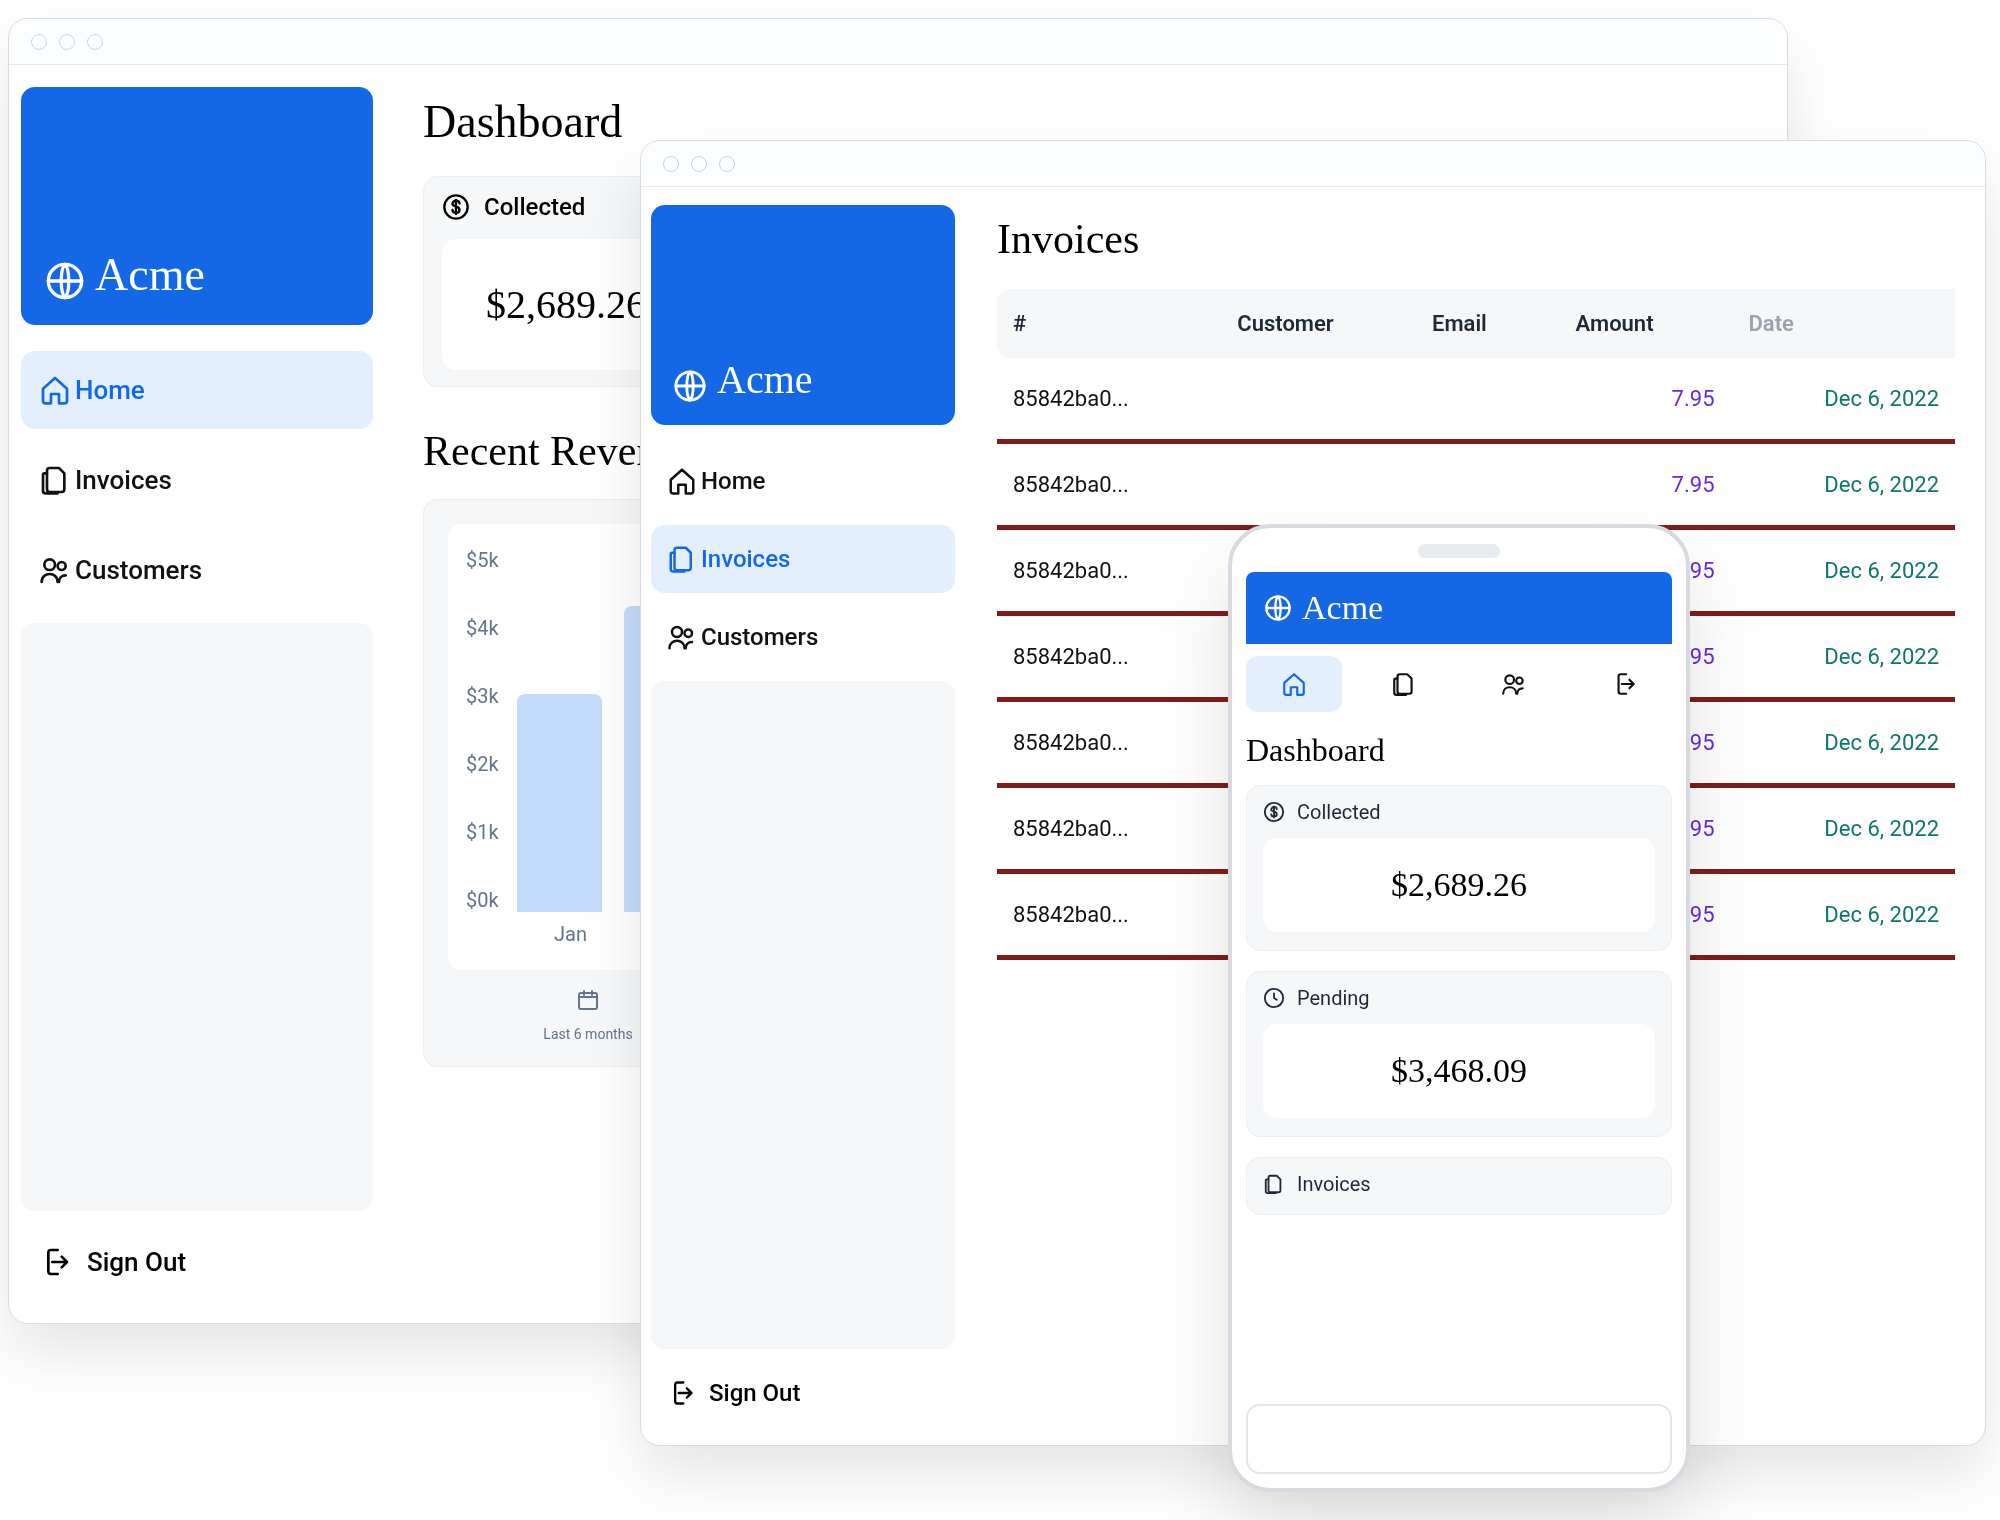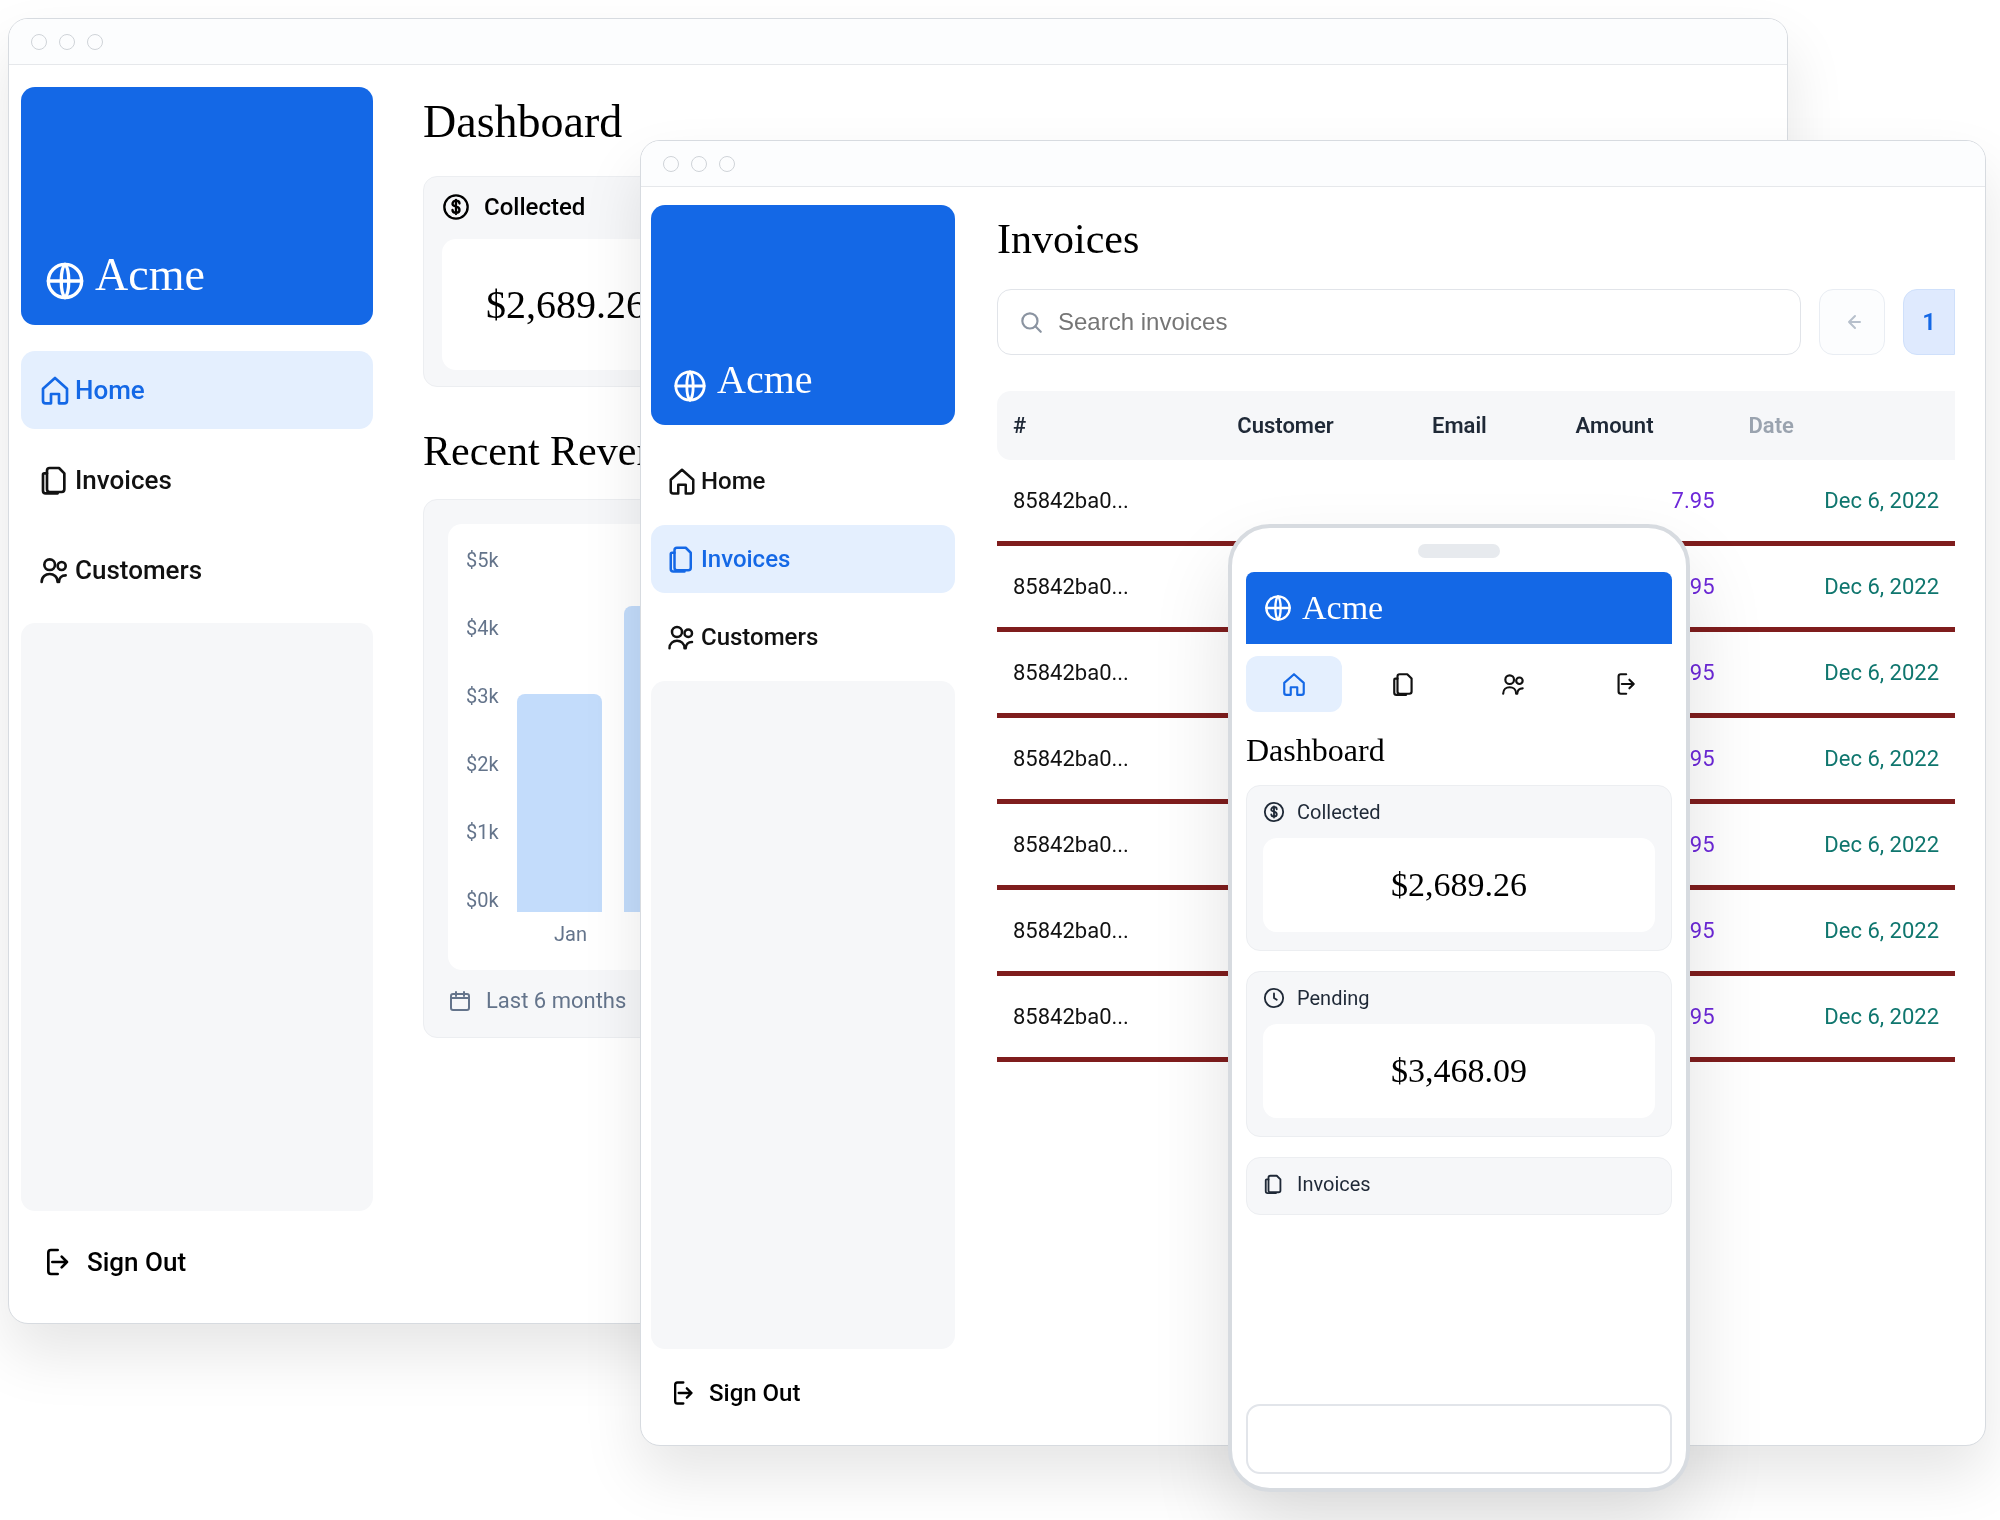--- a/index.html
+++ b/index.html
@@ -83,21 +83,21 @@
     background:#f6f7f9; border:1px solid #eceef1; border-radius:14px; padding:24px;
     width: 330px;
   }
   .win1 .chart .frame { background:#fff; border-radius:14px; padding:24px 18px; }
   .win1 .chart .grid { display:flex; }
   .win1 .chart .yaxis { display:flex; flex-direction:column; justify-content:space-between; height:364px; font-size:20px; color:#64748b; padding-right:10px; }
   .win1 .chart .bars { flex:1; display:flex; align-items:flex-end; gap:22px; height:364px; padding-left:8px;}
   .win1 .chart .bar { flex:1; background:#c3dcfb; border-radius:8px 8px 0 0; }
   .win1 .chart .xaxis { display:flex; padding-left:58px; margin-top:10px; font-size:20px; color:#64748b; }
   .win1 .chart .xaxis span { flex:1; text-align:center; }
-  .win1 .chart .foot { display:flex; align-items:center; gap:14px; margin-top:18px; color:#64748b; font-size:22px; }
+  .win1 .chart .foot { display:flex; align-items:center; gap:14px; margin-top:18px; color:#64748b; font-size:14px;flex-direction:column; }
 
   
   .win2 { top:140px; left:640px; width:1346px; height:1306px; }
   .win2 .body { display:flex; height:calc(100% - 46px); }
   .win2 .sidebar { width:326px; padding:18px 12px 18px 10px; display:flex; flex-direction:column; gap:10px; }
   .win2 .logo-block { height:220px; font-size:40px; padding:0 0 22px 22px; margin-bottom:12px; }
   .win2 .nav-item { height:68px; padding:0 16px; font-size:24px; }
   .win2 .nav-item .ico { width:30px; height:30px; }
   .win2 .filler { flex:1; background:#f6f7f9; border-radius:14px; }
   .win2 .signout { display:flex; align-items:center; gap:14px; height:68px; padding:0 16px; font-size:24px; font-weight:500; cursor:pointer; }
@@ -300,37 +300,20 @@
             <path class="stroke" d="M14 3h-5a2 2 0 0 0-2 2v14a2 2 0 0 0 2 2h5"></path>
             <path class="stroke" d="M17 16l4-4-4-4M21 12H10"></path>
           </svg>
         <span>Sign Out</span>
       </div>
     </div>
 
     <div class="main">
       <h1>Invoices</h1>
 
-      <div class="searchrow">
-        <div class="search">
-          <svg width="26" height="26" viewBox="0 0 24 24">
-              <circle class="stroke" cx="11" cy="11" r="7"></circle>
-              <path class="stroke" d="M21 21l-5-5"></path>
-            </svg>
-          <input placeholder="Search invoices" style="">
-        </div>
-        <div class="page-prev">
-          <svg width="24" height="24" viewBox="0 0 24 24">
-              <path class="stroke" d="M15 6l-6 6 6 6M9 12h11"></path>
-            </svg>
-        </div>
-        <div class="page-cur">
-          <span>1</span>
-        </div>
-      </div>
 
       <table>
         <thead>
           <tr class="thead">
             <th>#</th>
             <th>Customer</th>
             <th>Email</th>
             <th class="amount">Amount</th>
             <th class="date">Date</th>
           </tr>

